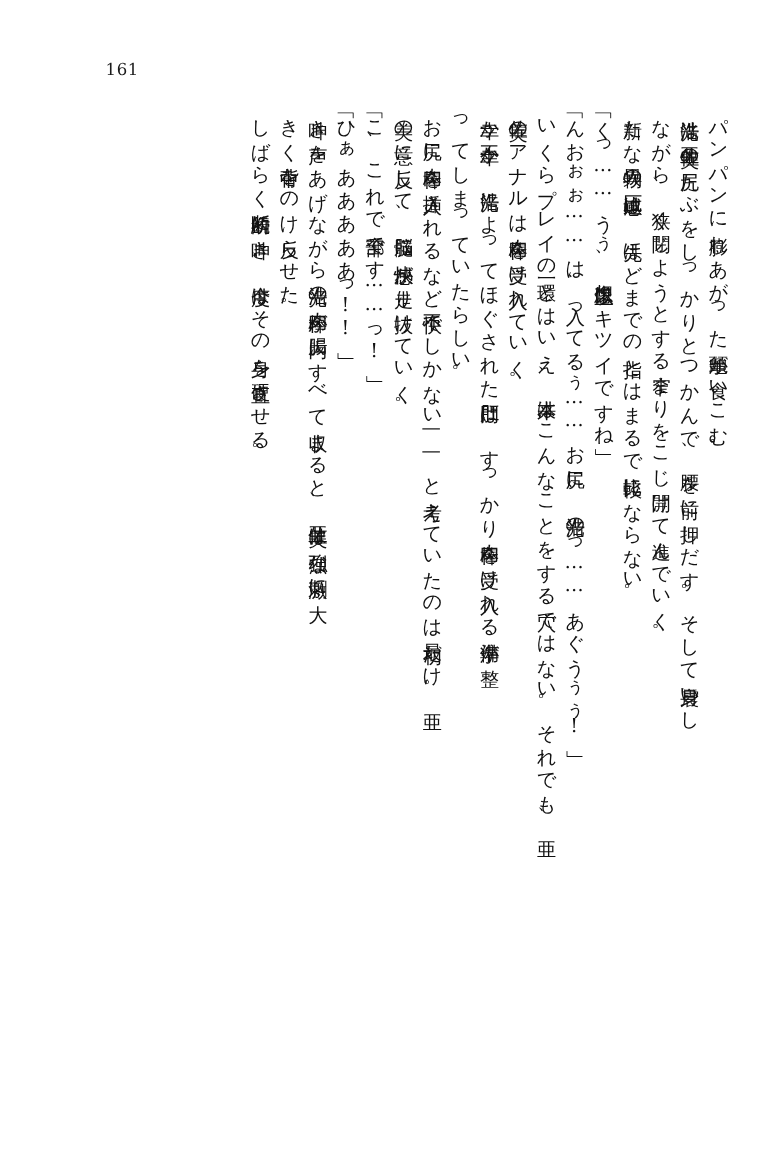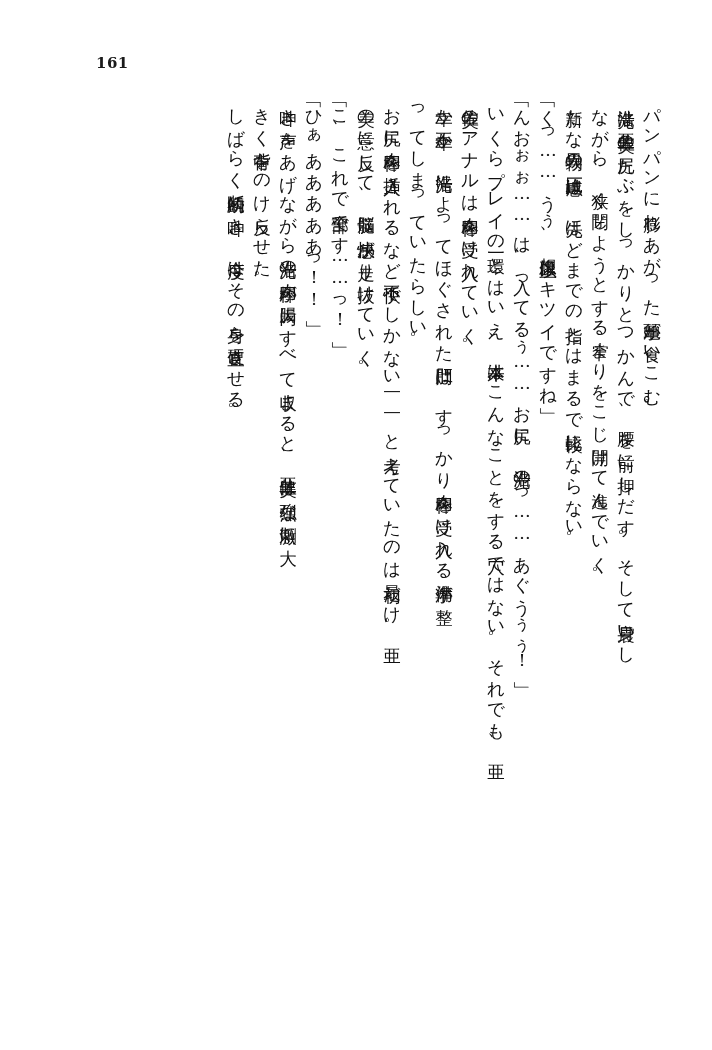--- a/index.html
+++ b/index.html
@@ -27,21 +27,20 @@
 
   
   .page-number {
     position: absolute;
     left: 96px;
     top: 54px;
     font-size: 15px;
     letter-spacing: 0.5px;
     color: #1a1a1a;
     font-family: "DejaVu Serif", "Liberation Serif", serif;
-    font-weight: bold;
   }
 
   
   .text-block {
     position: absolute;
     right: 52px;
     top: 96px;
     width: 560px;
     height: 880px;
     display: flex;

